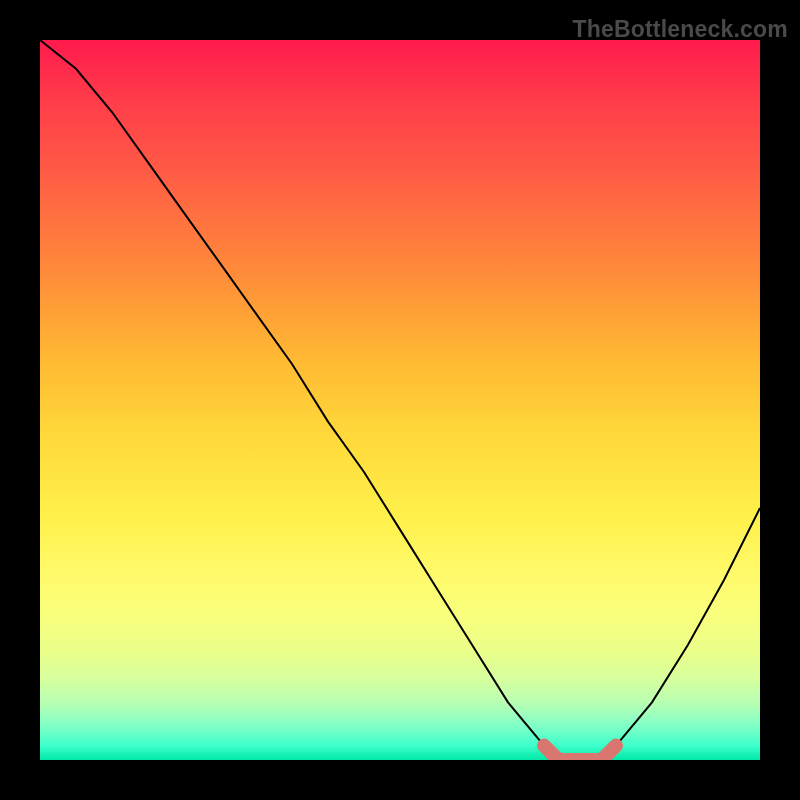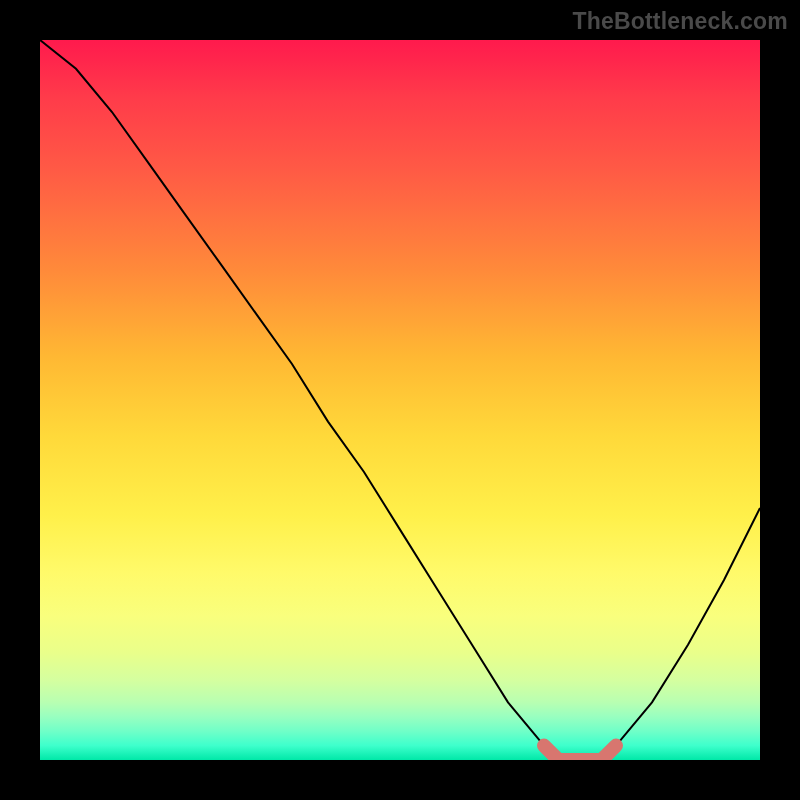--- a/index.html
+++ b/index.html
@@ -48,21 +48,21 @@
       #d4ffa0 89%,
       #b8ffb2 92%,
       #98ffc0 94%,
       #70ffc8 96%,
       #3effcc 98%,
       #00e8a8 100%
     );
   }
   .watermark {
     position: absolute;
-    top: 8px;
+    top: 16px;
     right: 12px;
     color: #4a4a4a;
     font-size: 23px;
     font-weight: 600;
     letter-spacing: 0.2px;
     user-select: none;
   }
   svg.curves {
     position: absolute;
     left: 0;

